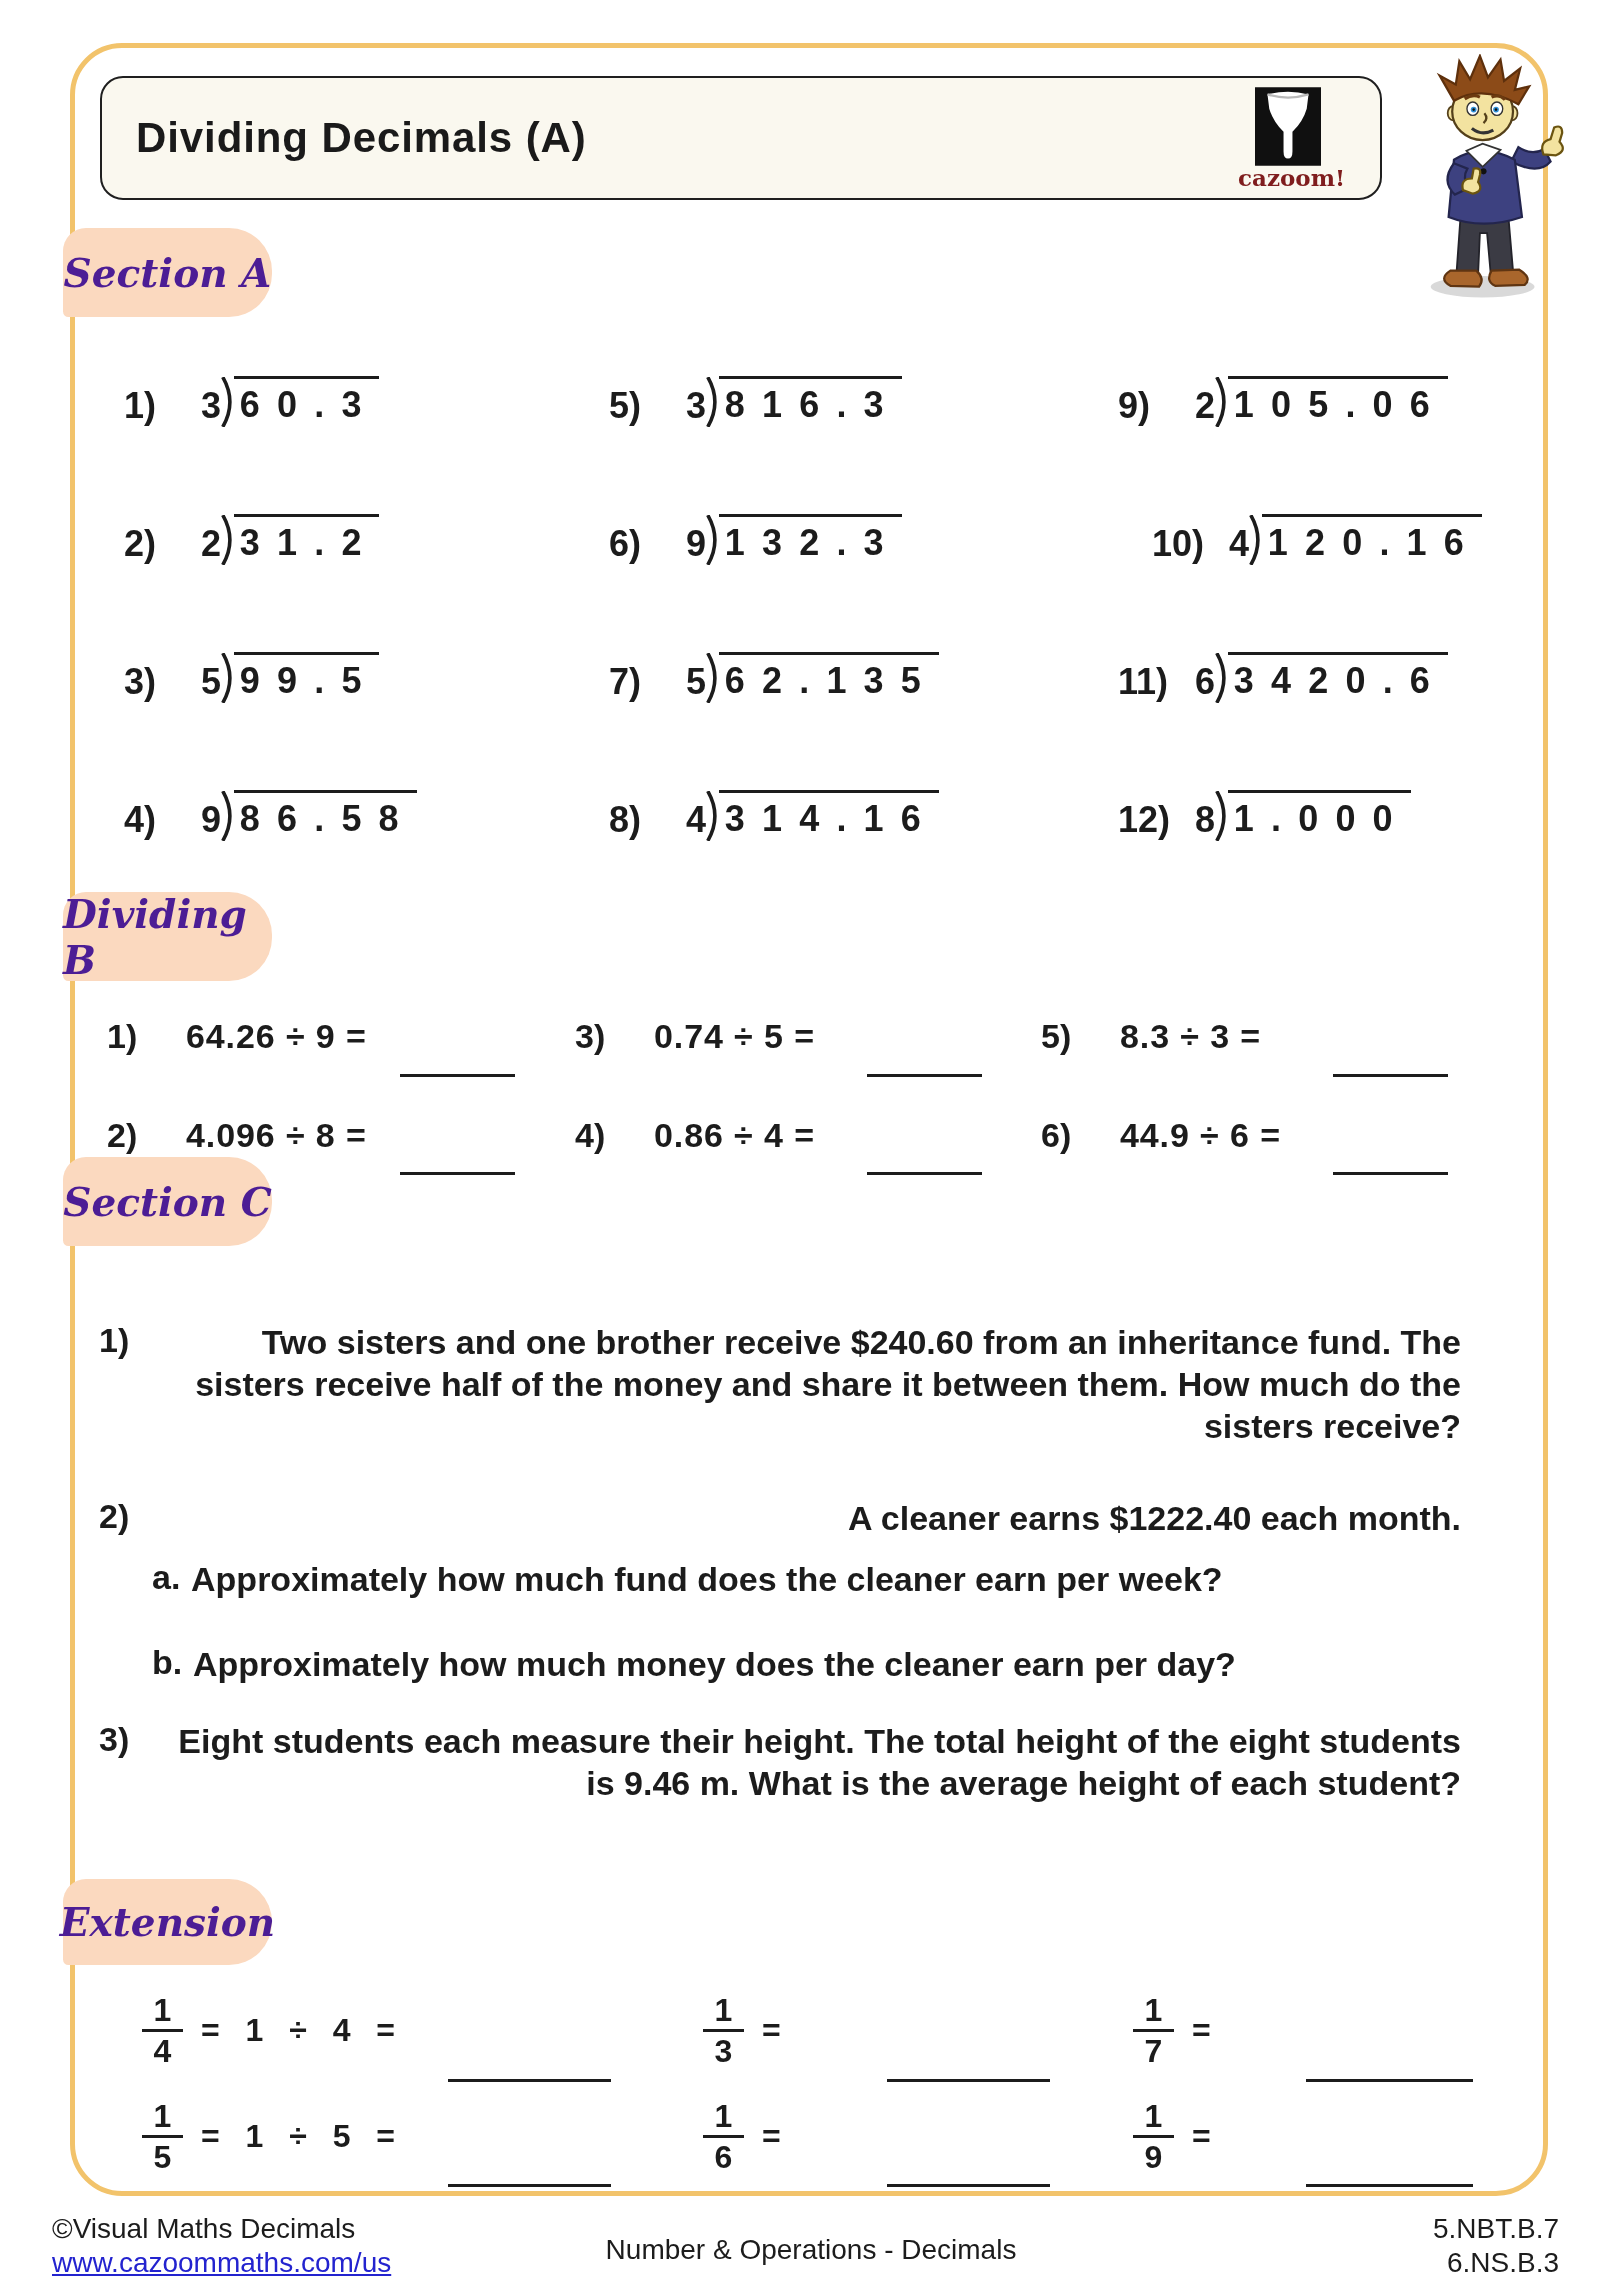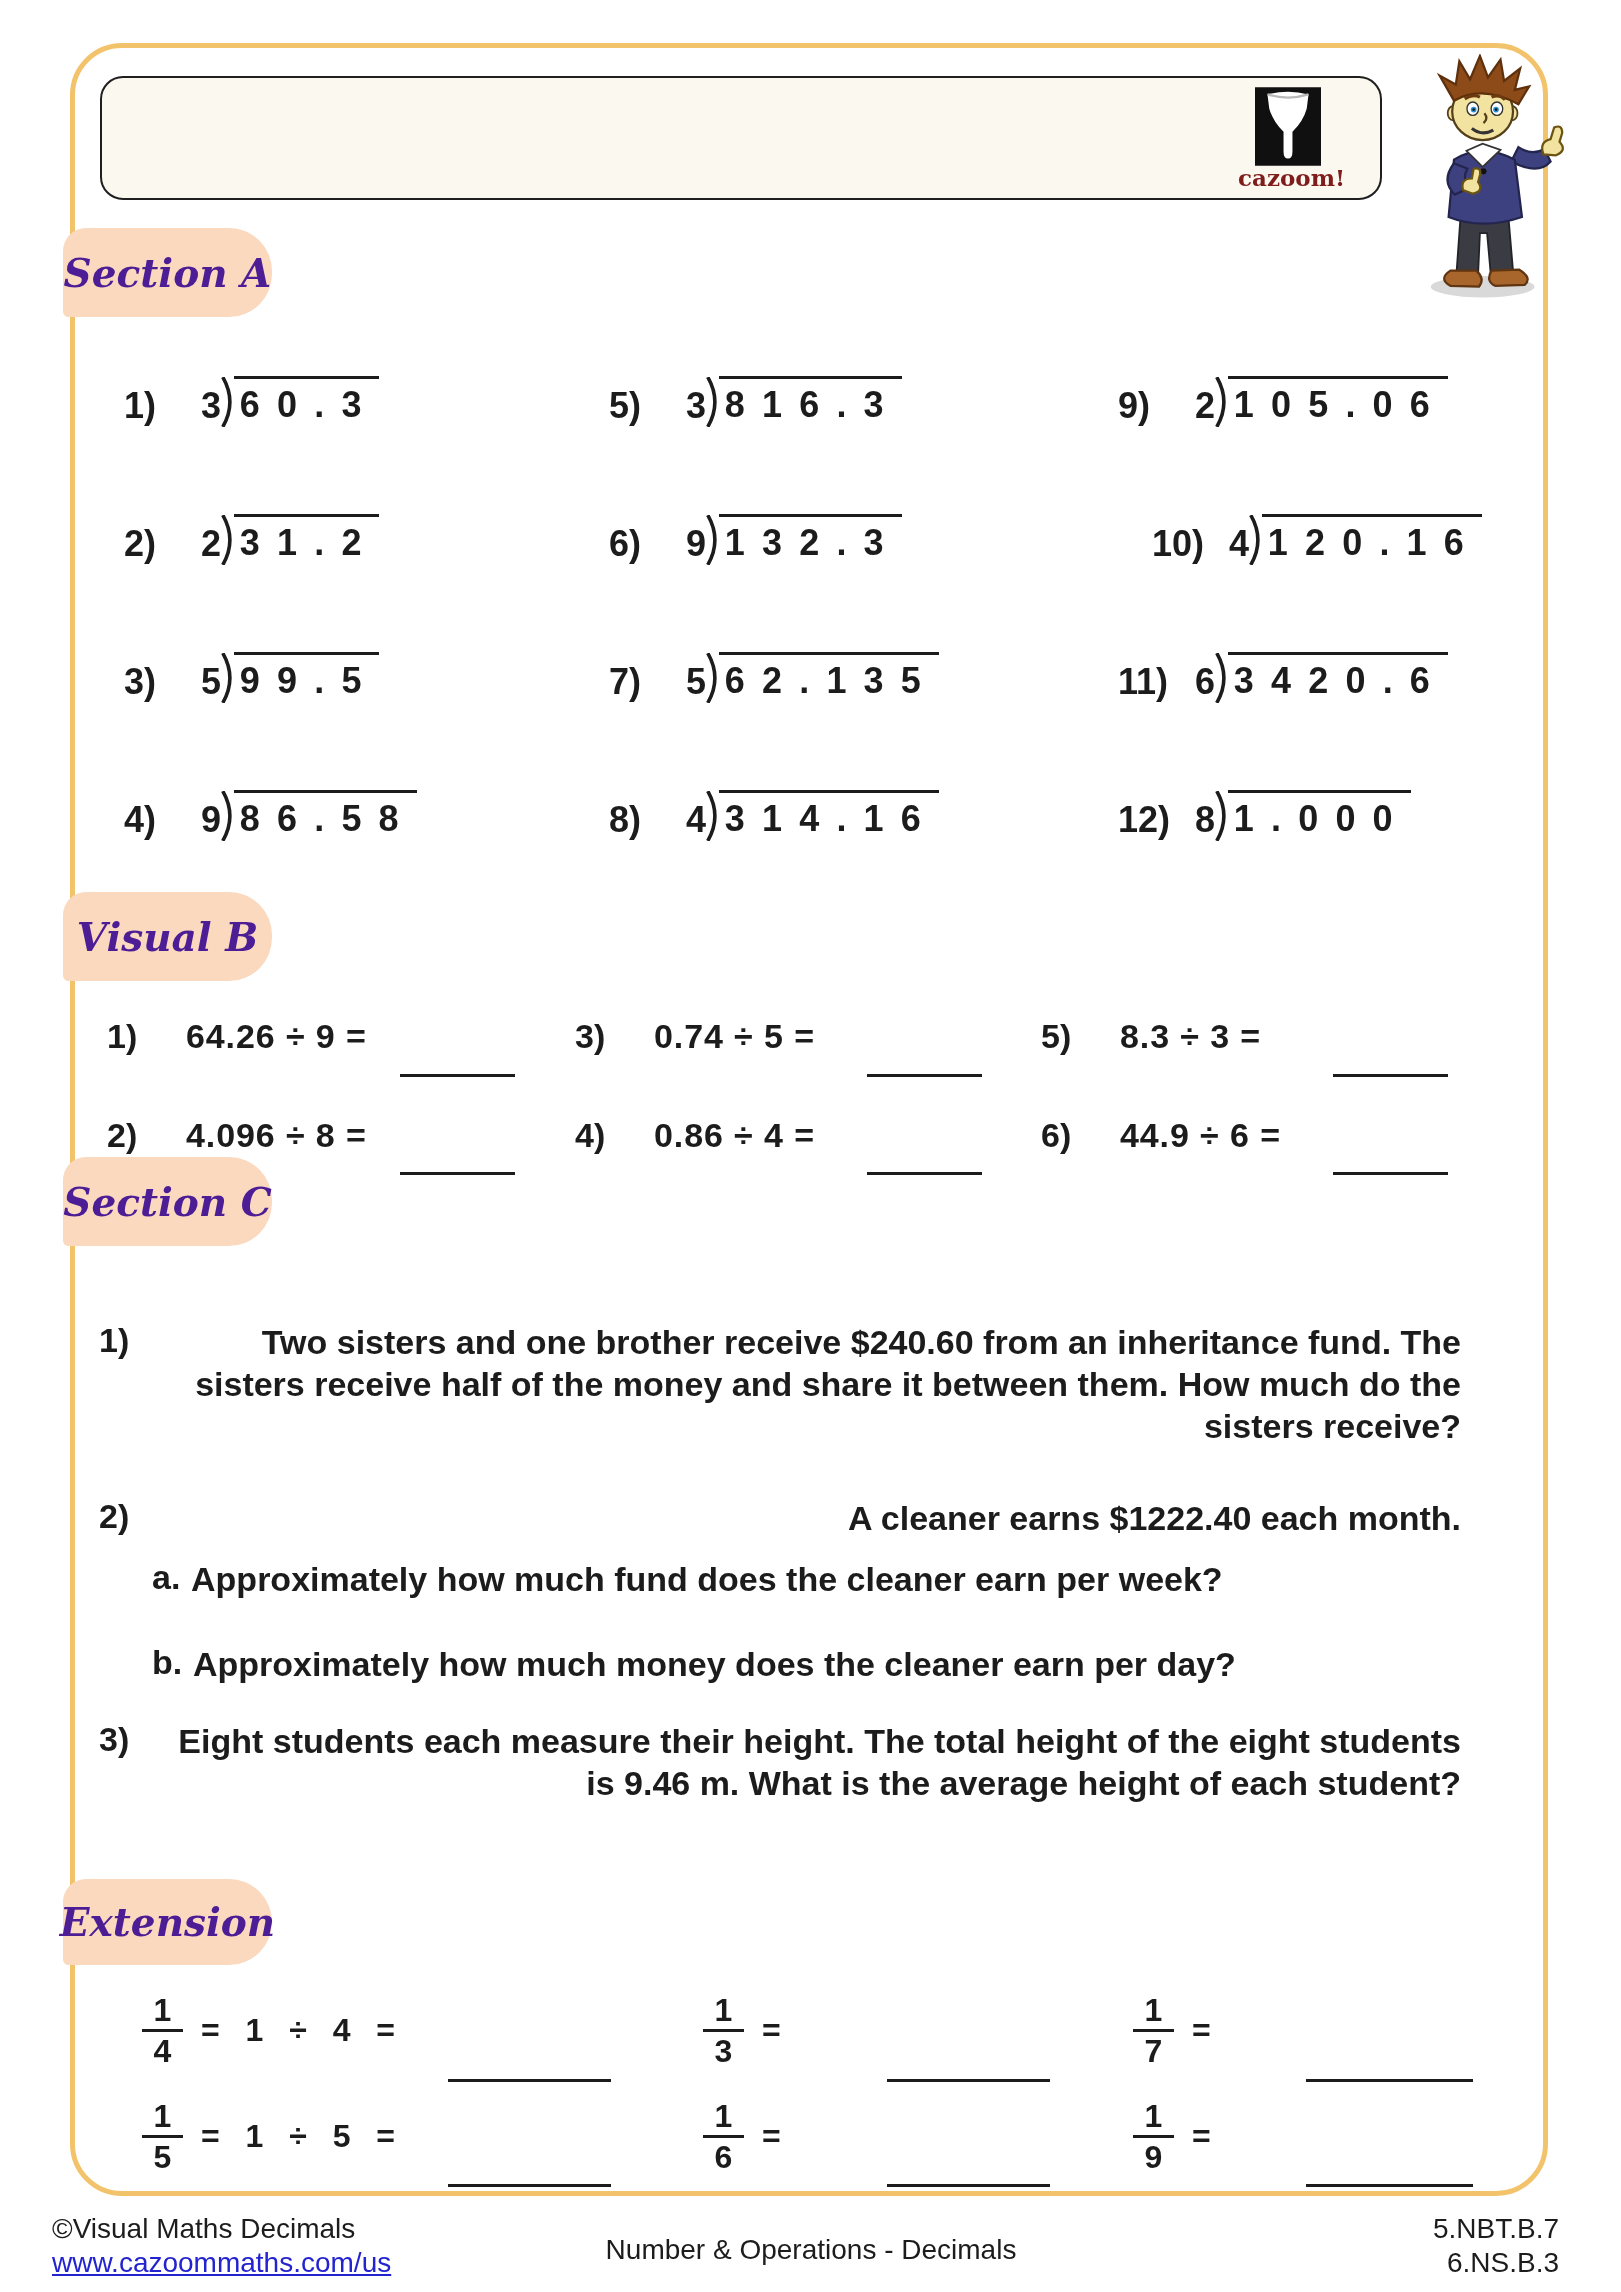--- a/index.html
+++ b/index.html
@@ -51,20 +51,21 @@
   .footer-link{color:#2323CF;text-decoration:underline;}
   .footer-center{left:0;top:2234px;width:1622px;text-align:center;font-size:28px;}
   .footer-right{right:63px;top:2212px;font-size:28px;line-height:34px;text-align:right;}
 </style>
 </head>
 <body>
 
 <div class="abs page-border"></div>
 
 <div class="abs title-box">
+  <div class="title-text">Dividing Decimals (A)</div>
   <div class="logo">
     <div class="logo-square">
       <svg viewBox="0 0 74 88" width="66" height="79">
         <rect width="74" height="88" fill="#101010"></rect>
         <path d="M14 8 Q37 2 60 8 L58 24 Q54 38 42 50 L42 72 Q42 80 37 80 Q32 80 32 72 L32 50 Q20 38 16 24 Z" fill="#ffffff"></path>
         <path d="M14 8 Q37 15 60 8" fill="none" stroke="#b9b9b9" stroke-width="2.5"></path>
       </svg>
     </div>
     <div class="logo-text">cazoom!</div>
   </div>
@@ -193,21 +194,21 @@
 <div class="abs ld" style="left:1118px;top:790px">
   <span class="pnum">12)</span>
   <span class="divisor">8</span>
   <svg class="paren" width="16" height="50" viewBox="0 0 18 56">
       <path d="M2 0 Q18 28 2 56" fill="none" stroke="#1c1c1c" stroke-width="4"></path>
     </svg>
   <span class="dividend">1 . 0 0 0</span>
 </div>
 
 <div class="abs tab" style="top:892px">
-  <span>Visual B</span>
+  <span>Dividing B</span>
 </div>
 
 <div class="abs sb" style="left:107px;top:1017px">
   <span class="pnum">1)</span>
   <span class="expr">64.26 ÷ 9 =</span>
 </div>
 <div class="abs sb" style="left:107px;top:1116px">
   <span class="pnum">2)</span>
   <span class="expr">4.096 ÷ 8 =</span>
 </div>

